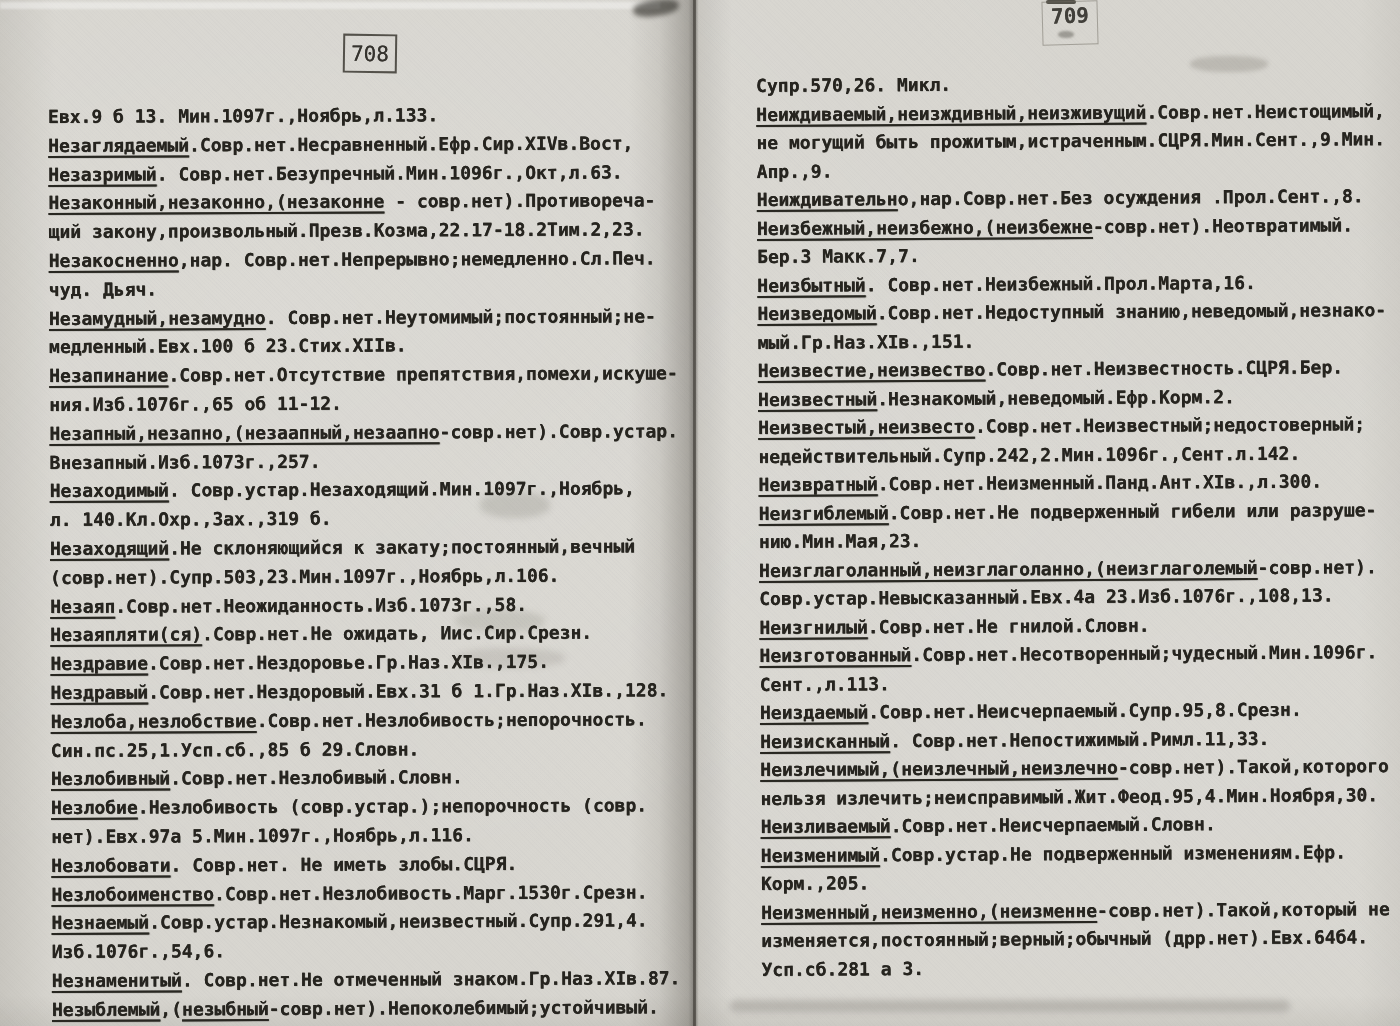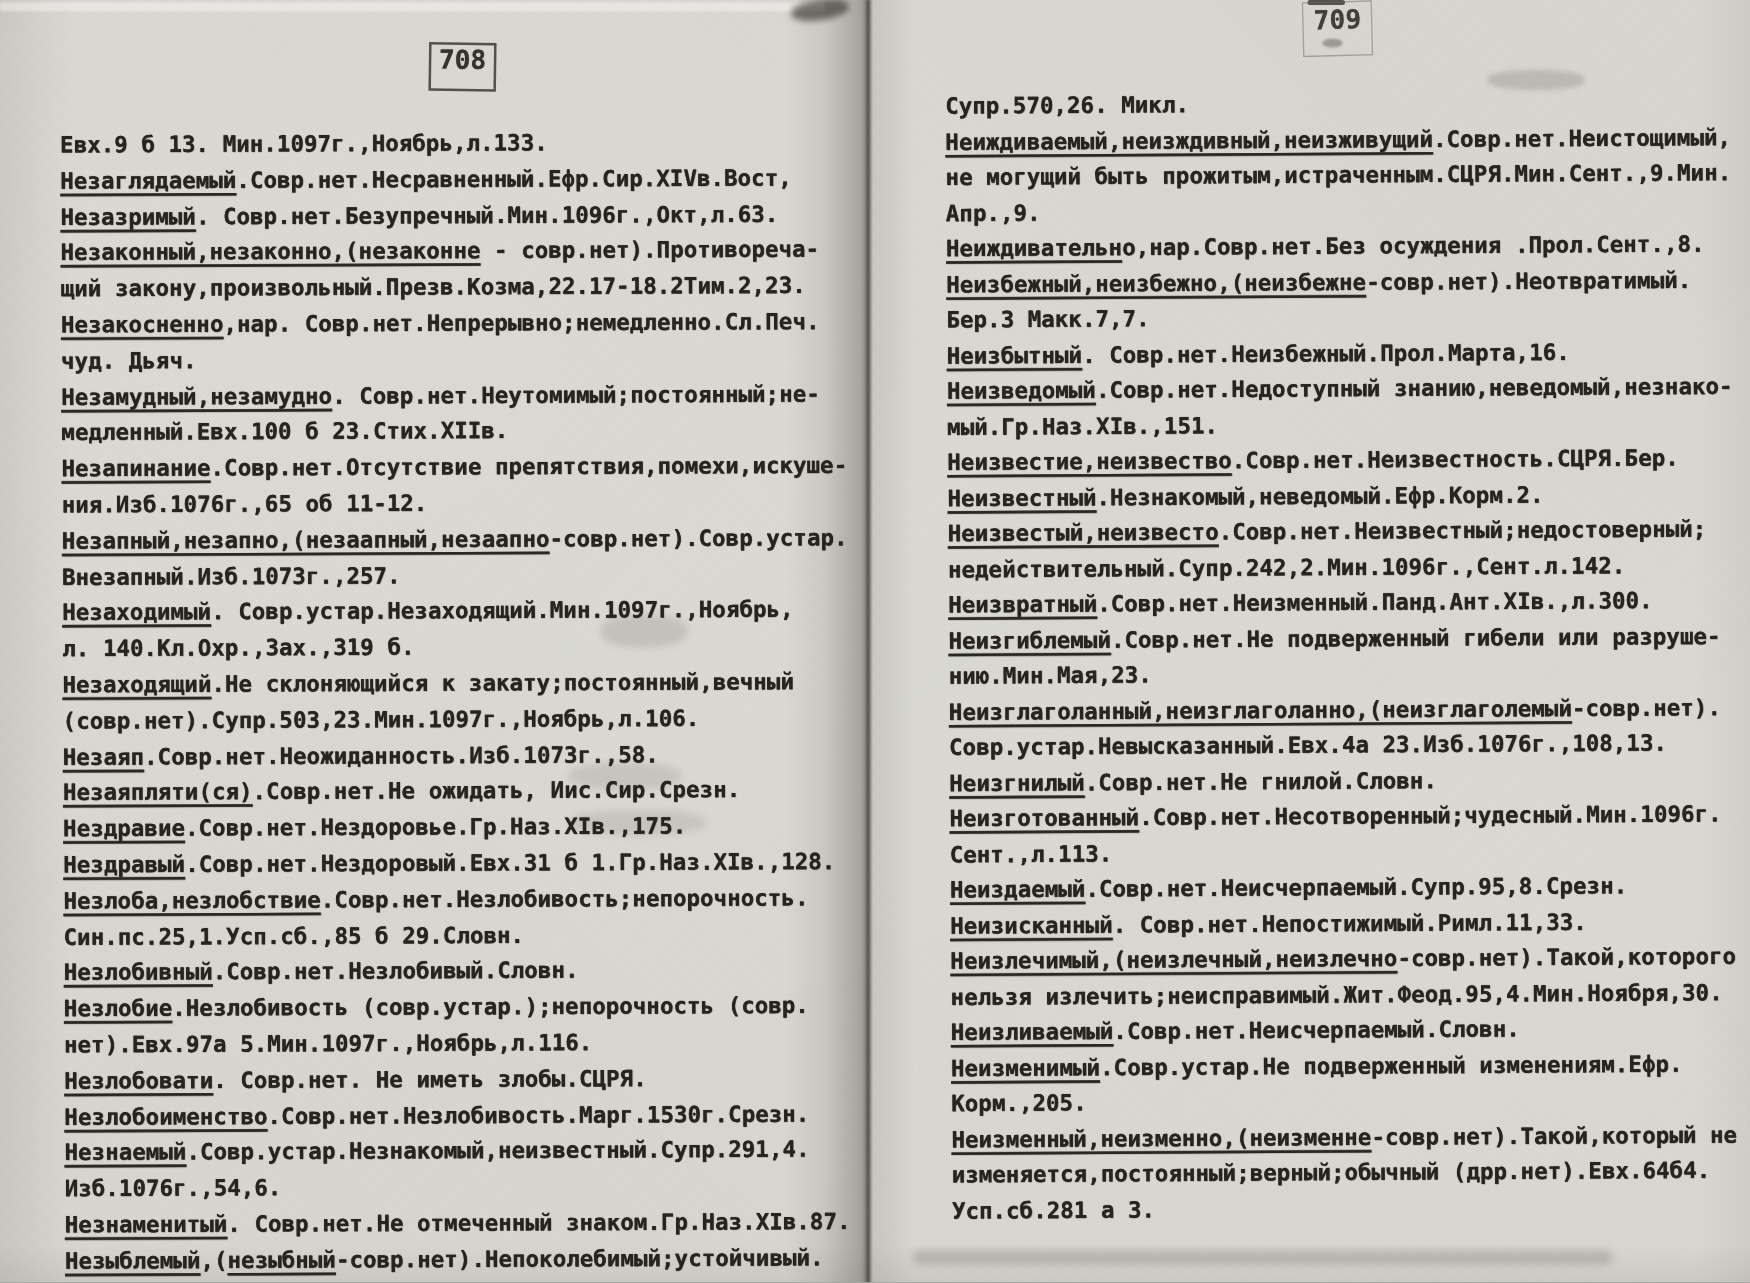--- a/index.html
+++ b/index.html
@@ -38,22 +38,22 @@
   .page-text.right{left:756px;top:72px;width:644px;line-height:28.5px;transform:rotate(-0.35deg);}
   .u{
     text-decoration:underline;
     text-decoration-thickness:2.4px;
     text-underline-offset:4px;
     text-decoration-color:rgba(38,36,31,0.88);
   }
   .pn-left-box{
     position:absolute;left:343px;top:34px;width:50px;height:35px;
     border:2px solid rgba(60,57,50,0.85);
-    display:flex;align-items:flex-start;justify-content:center;
-    font-size:21px;font-weight:700;color:#35332e;
+    display:flex;align-items:center;justify-content:center;
+    font-size:21px;font-weight:400;color:#35332e;
     transform:rotate(0.8deg);
     text-shadow:0 0 0.6px rgba(38,36,31,0.8);
   }
   .pn-right-box{
     position:absolute;left:1042px;top:1px;width:54px;height:42px;
     border:1.5px solid rgba(110,106,96,0.50);
     transform:rotate(-1.5deg);
   }
   .pn-right-num{
     position:absolute;left:1051px;top:4px;

